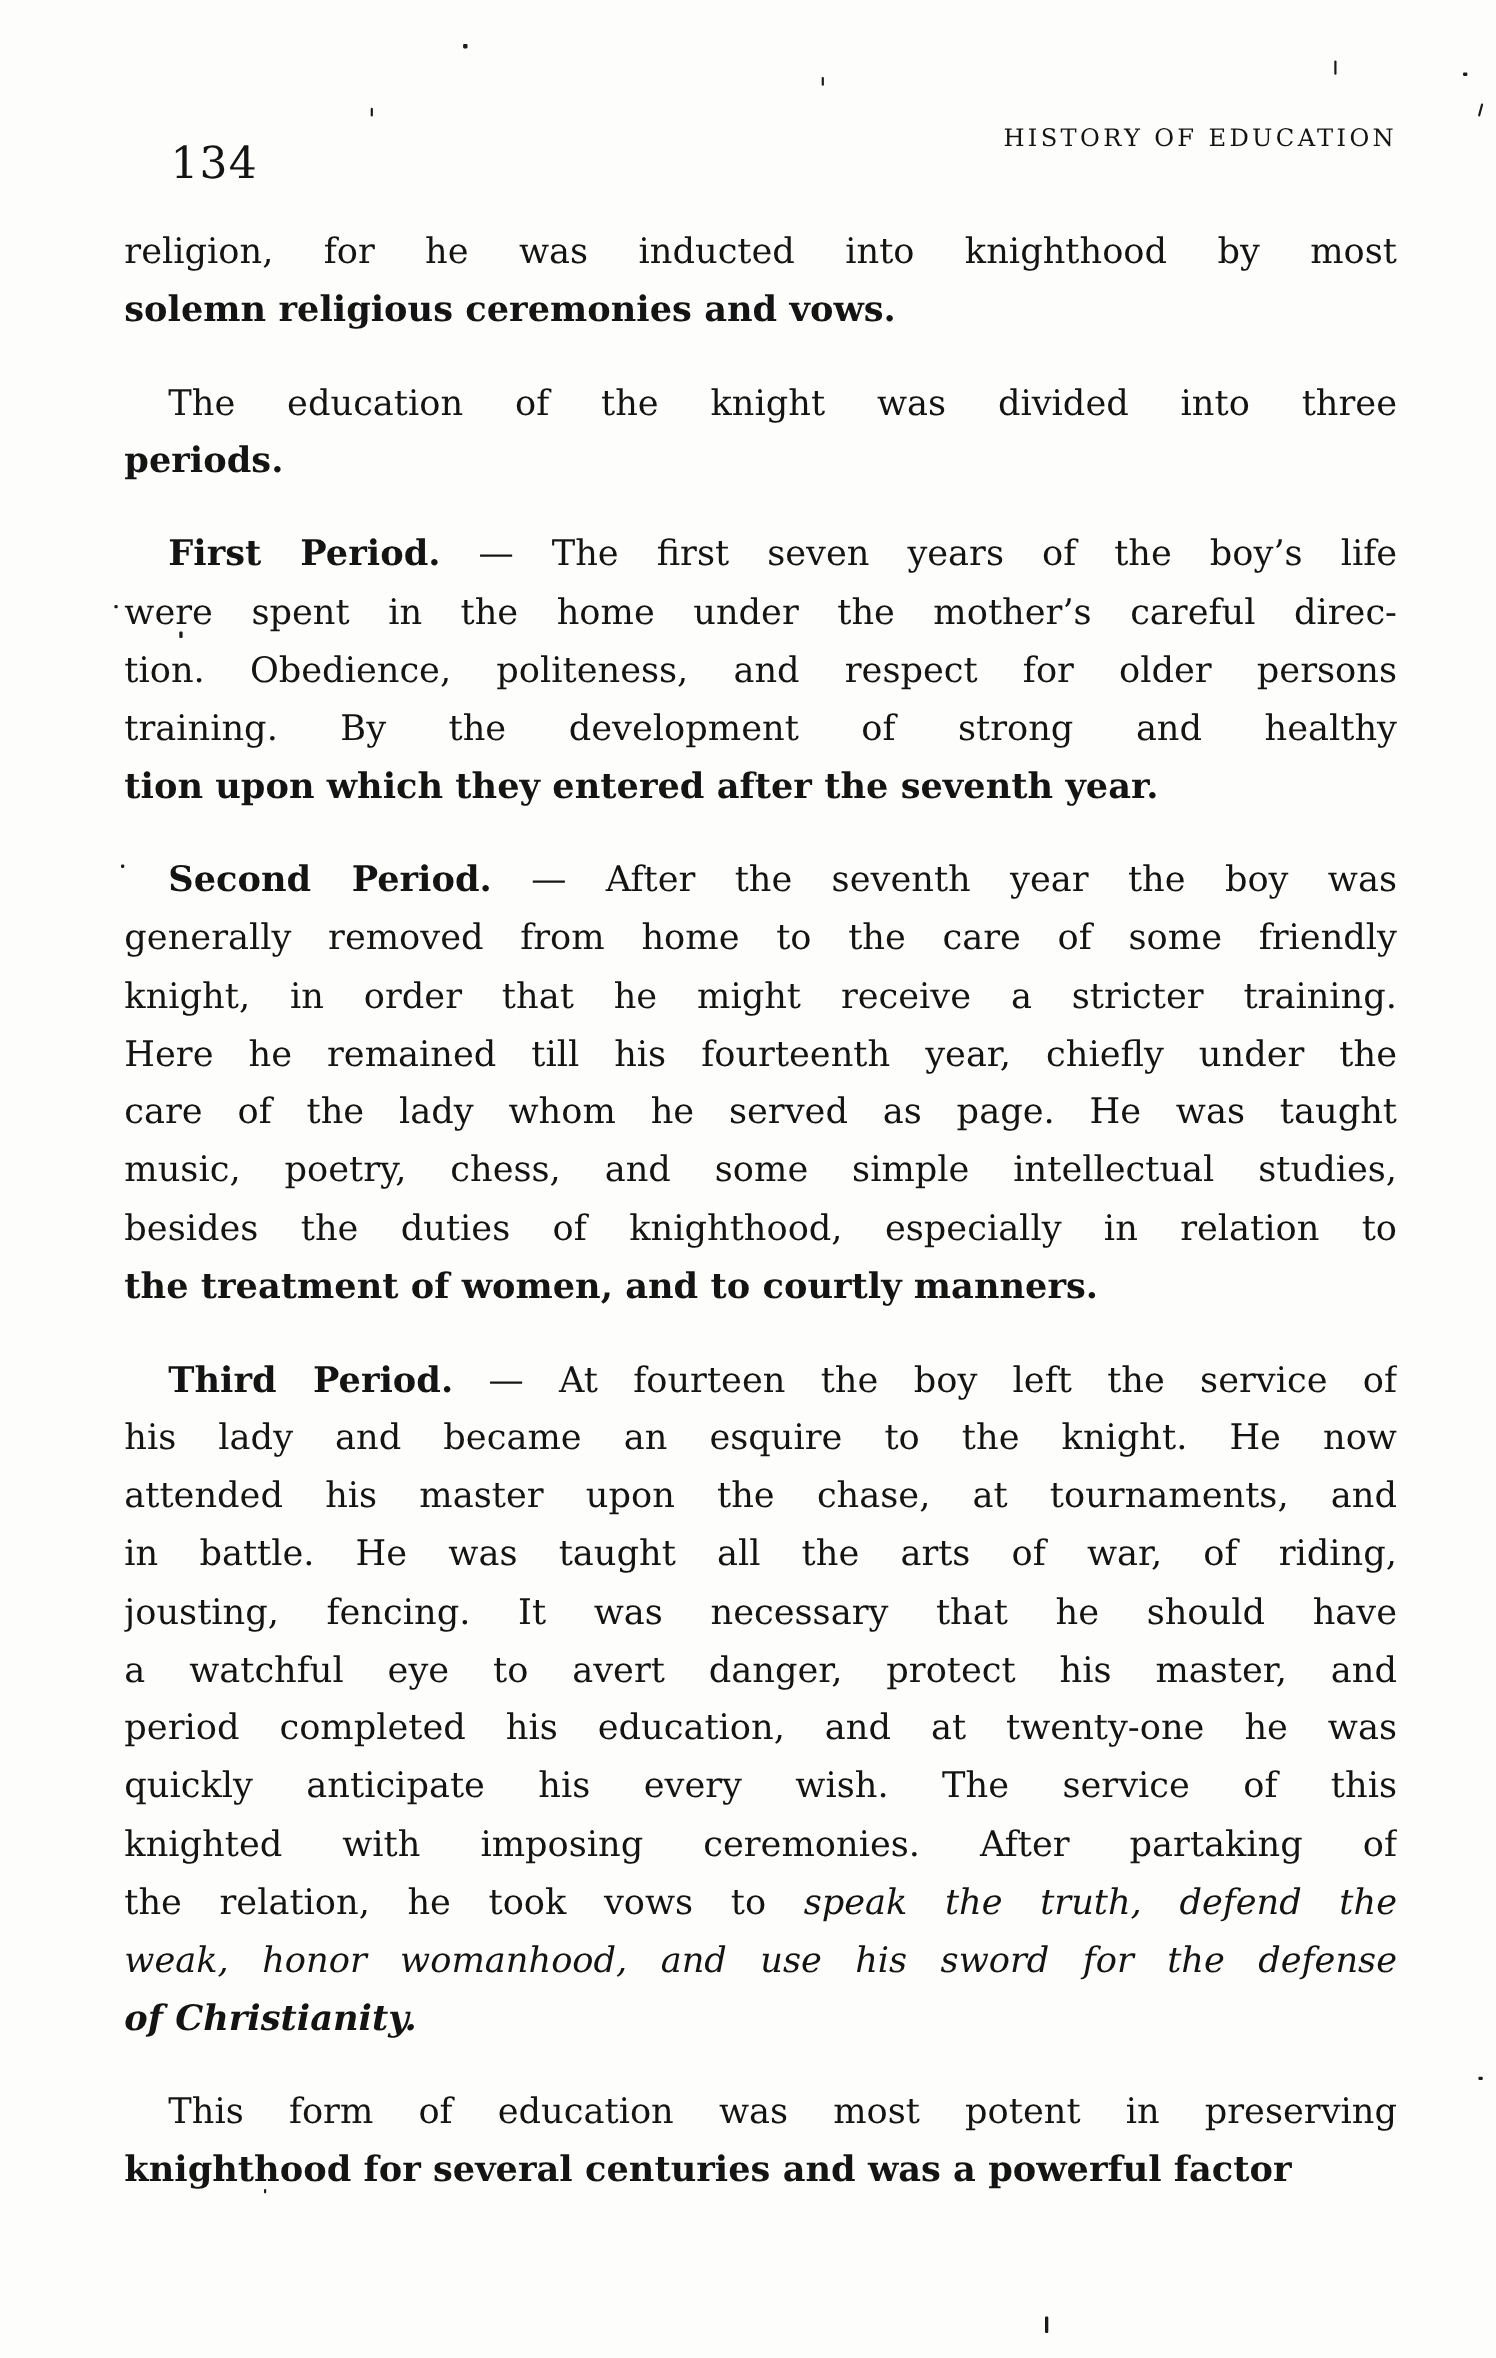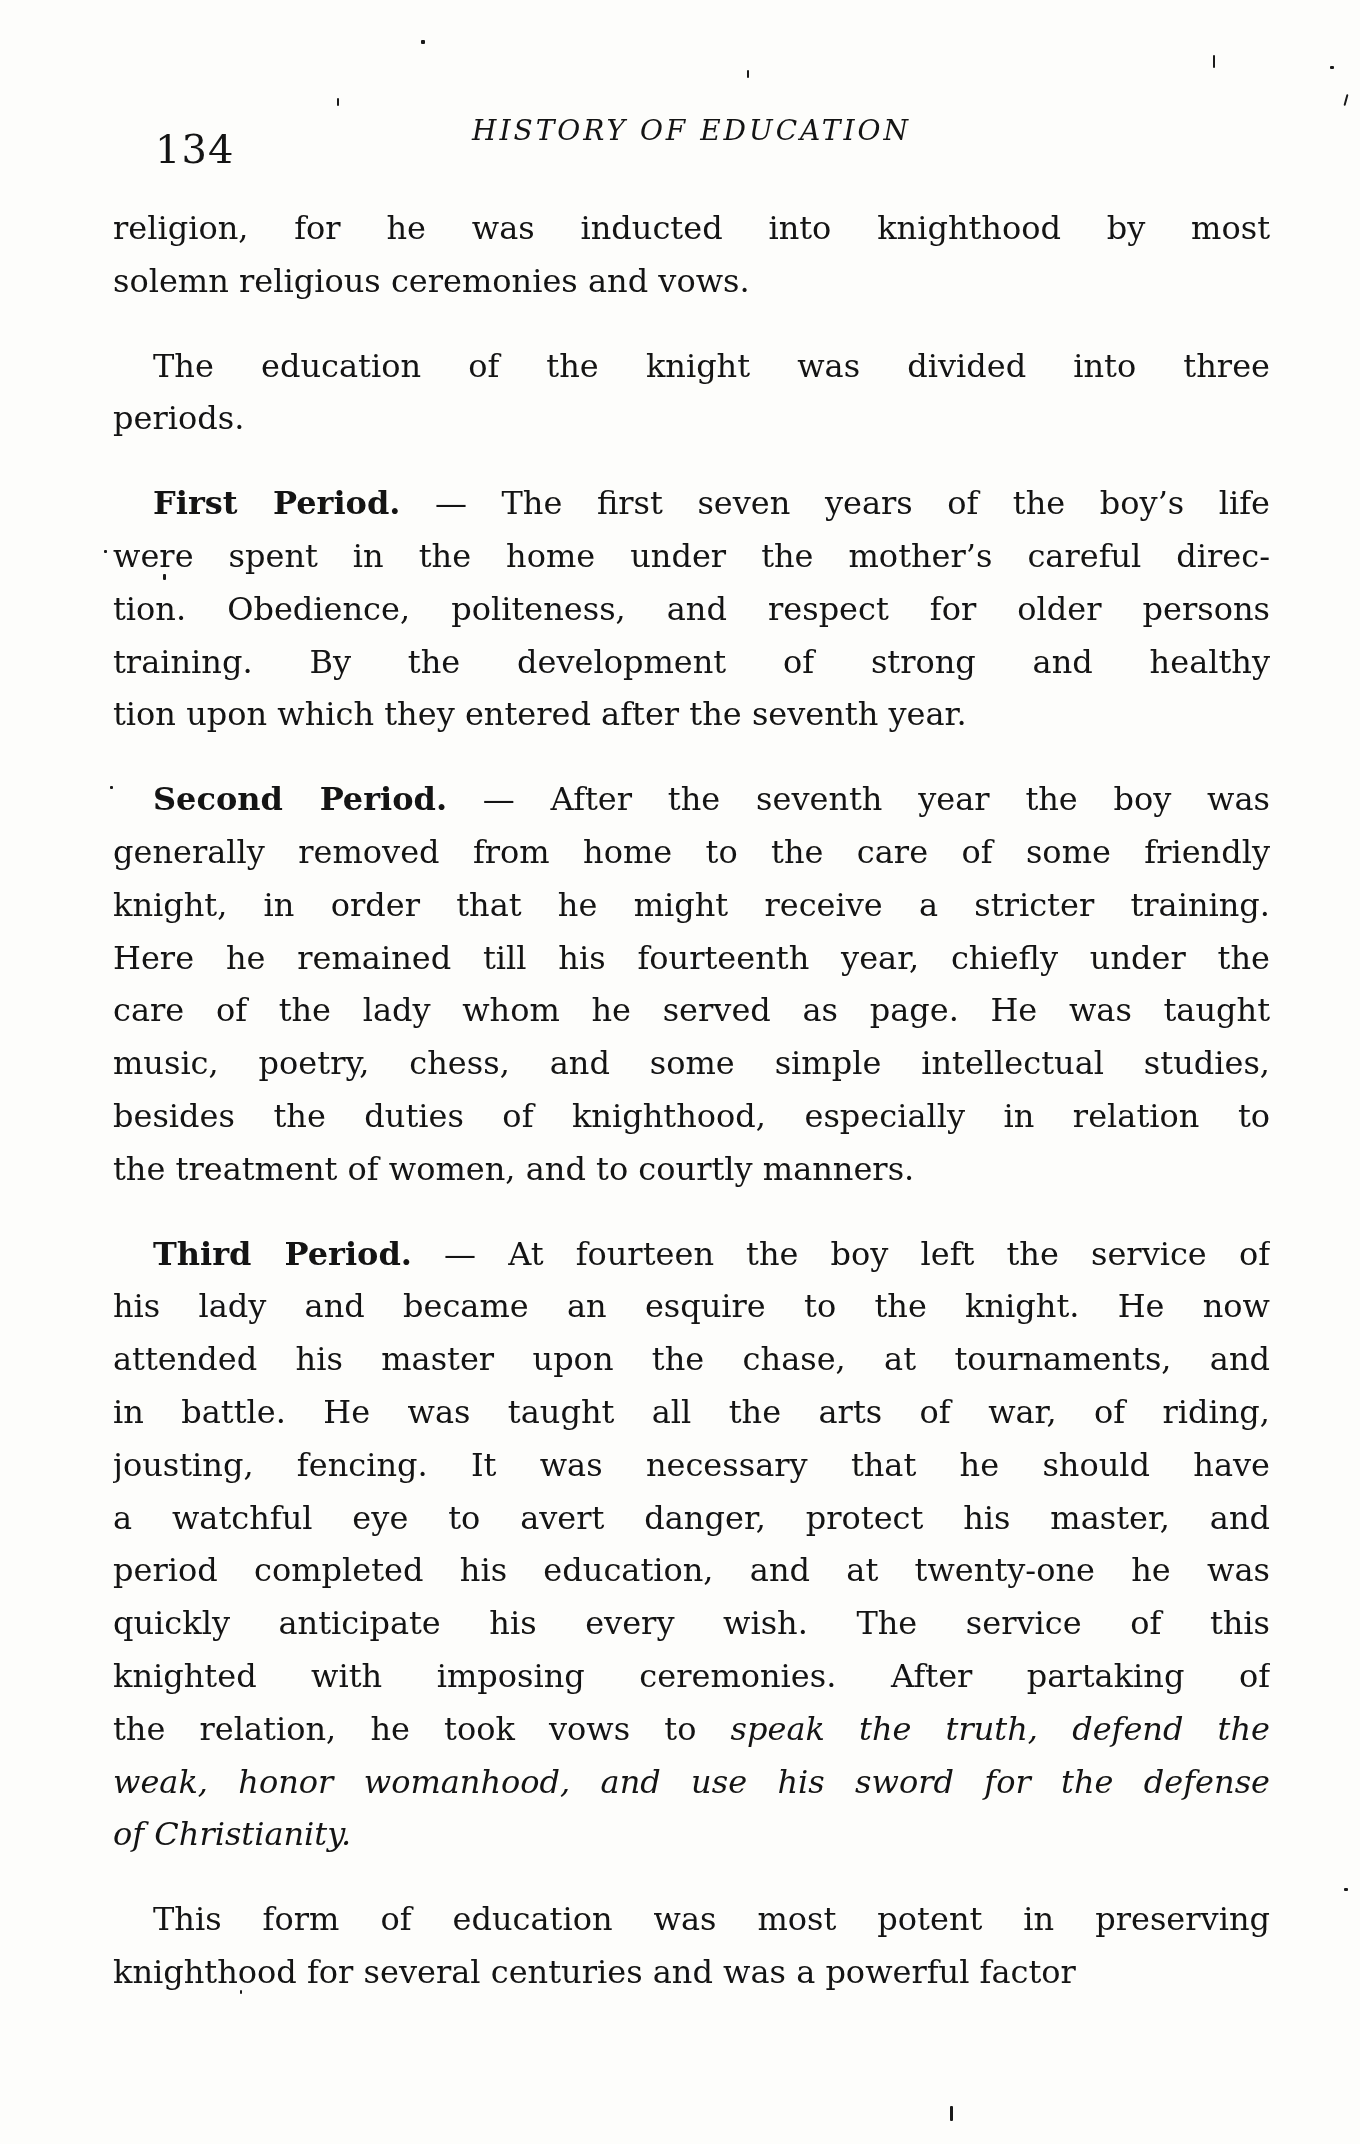--- a/index.html
+++ b/index.html
@@ -26,23 +26,22 @@
     top: 24px;
     font-size: 40px;
     letter-spacing: 1px;
     font-weight: 400;
   }
   #header-title {
     position: absolute;
     left: 0;
     right: 0;
     top: 12px;
-    text-align: center;
-    font-style: italic;
-    font-size: 28px;
+    text-align: right;
+    font-size: 22px;
     letter-spacing: 3px;
     white-space: nowrap;
   }
   
   #body-lines {
     position: absolute;
     left: 113px;
     top: 202px;
     width: 1157px;
   }
@@ -52,20 +51,21 @@
     font-size: 32px;
     text-align: justify;
     text-align-last: justify;
     text-justify: inter-word;
     overflow: hidden;
     white-space: normal;
   }
   .line.left {
     text-align: left;
     text-align-last: left;
+    font-weight: bold;
   }
   .line.indent { padding-left: 40px; margin-top: 32px; }
   .line .b { font-weight: 700; }
   .line .i { font-style: italic; }
   
   .speck {
     position: absolute;
     background: #1a1a1a;
     border-radius: 1px;
   }

